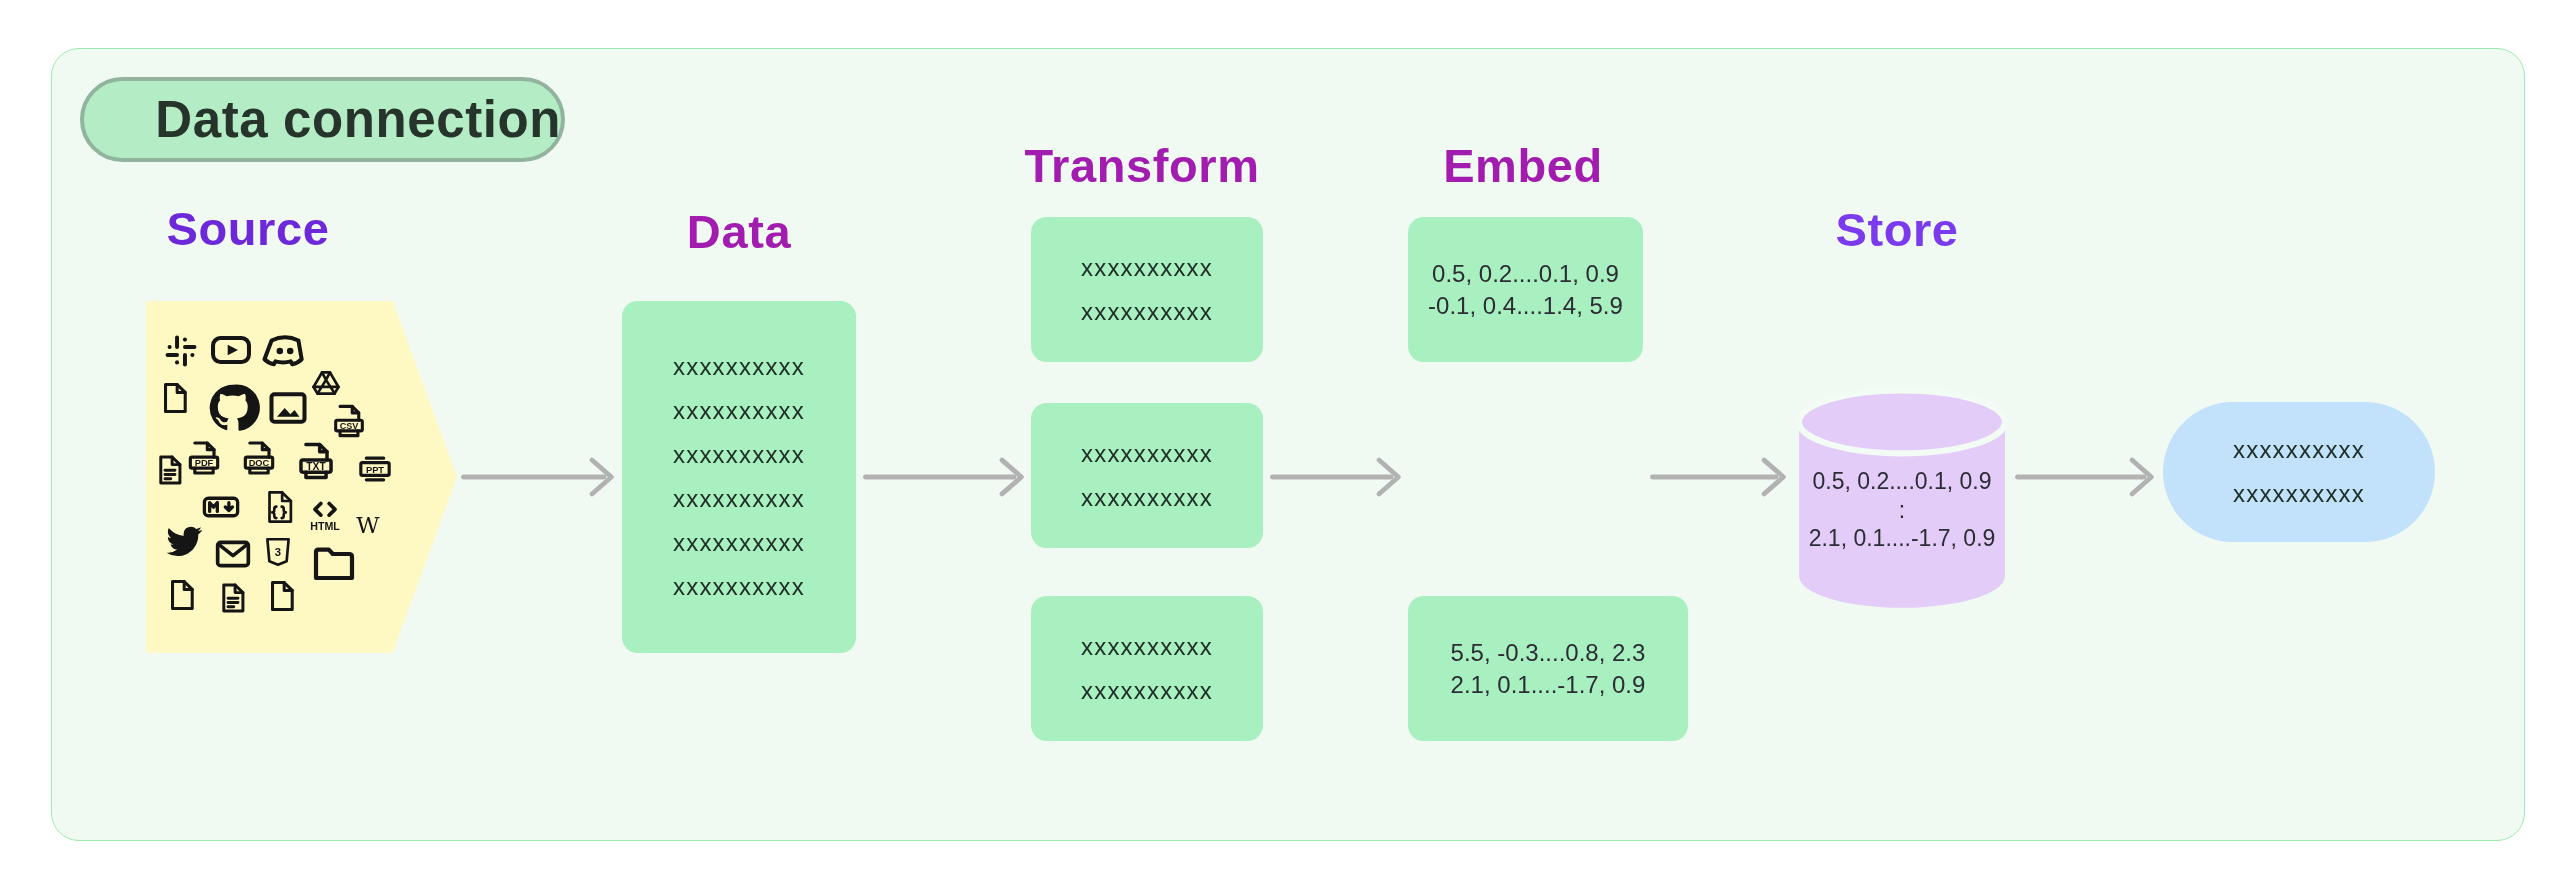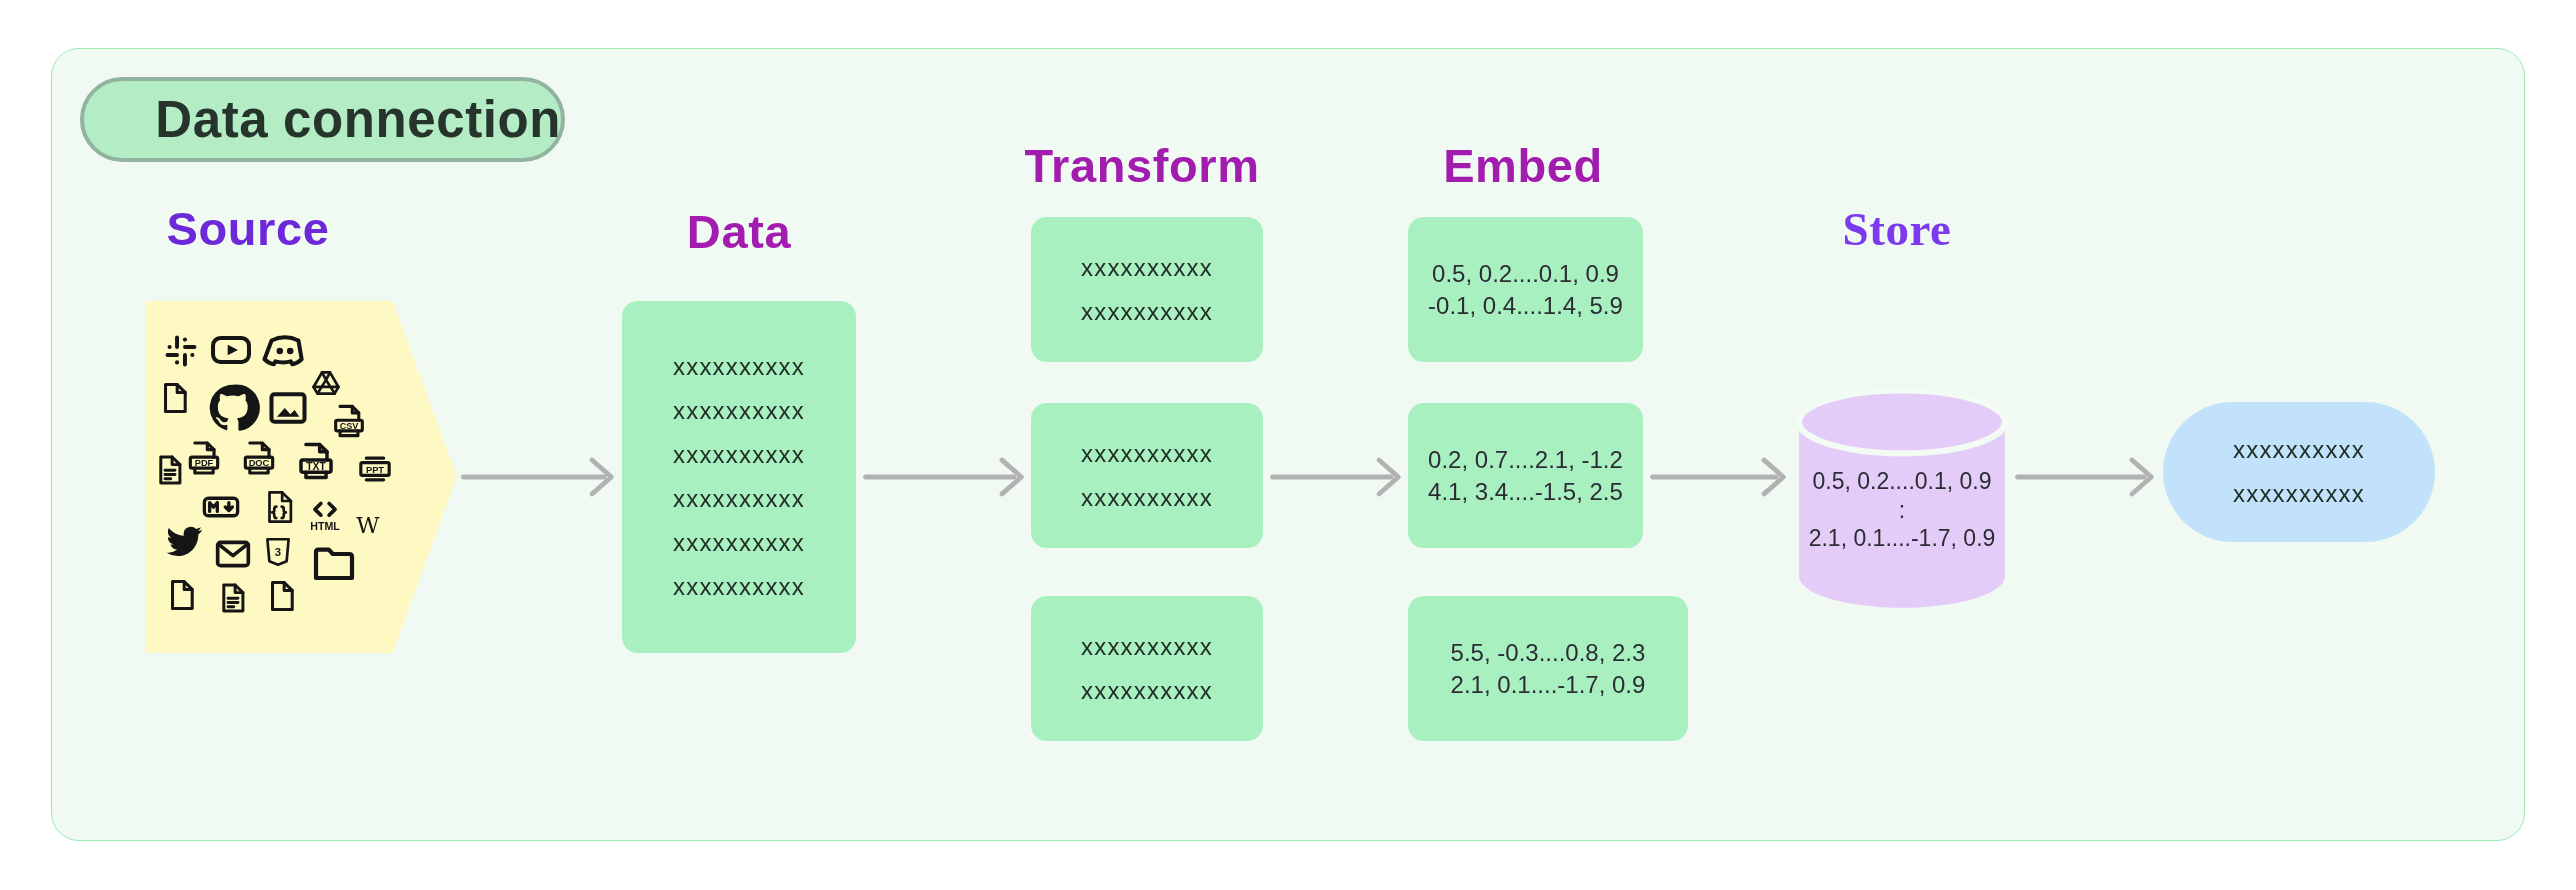--- a/index.html
+++ b/index.html
@@ -12,21 +12,21 @@
   .title-pill{position:absolute;left:28px;top:28.4px;width:485px;height:85px;
               background:#b4edc5;border:4.8px solid #92b49f;border-radius:47px;
               box-sizing:border-box;display:flex;align-items:center;justify-content:flex-end;
               font-size:51px;font-weight:700;color:#26342c;letter-spacing:0.6px;}
 
   
   .hdr{position:absolute;transform:translate(-50%,-50%);font-size:47px;font-weight:700;
        white-space:nowrap;letter-spacing:0.6px;}
   .hdr-blue{color:#6d28d9;}
   .hdr-green{color:#a21caf;}
-  .hdr-purple{color:#7b3aee;font-family:Liberation Serif, serif;}
+  .hdr-purple{color:#7b3aee;}
 
   
   .source-shape{position:absolute;left:94px;top:252px;width:311px;height:352px;
                 background:#fef9c3;
                 clip-path:polygon(0 0,79.3% 0,100% 50%,79.3% 100%,0 100%);}
   .icon{position:absolute;transform:translate(-50%,-50%);}
   .icon svg{display:block;width:100%;height:auto;stroke:#151515;fill:none;
             stroke-width:1.9;stroke-linecap:round;stroke-linejoin:round;}
   .icon svg .f{fill:#151515;stroke:none;}
   .icon svg .t{fill:#151515;stroke:none;font-weight:700;
@@ -264,24 +264,20 @@
     </div>
     <div class="gbox" style="left:979px;top:547px;width:232px;height:145px;">
       <div class="xline">xxxxxxxxxx</div>
       <div class="xline">xxxxxxxxxx</div>
     </div>
 
     <div class="gbox" style="left:1356px;top:168px;width:235px;height:145px;">
       <div class="numline">0.5, 0.2....0.1, 0.9</div>
       <div class="numline">-0.1, 0.4....1.4, 5.9</div>
     </div>
-    <div class="gbox" style="left:1356px;top:354px;width:235px;height:145px;">
-      <div class="numline">0.2, 0.7....2.1, -1.2</div>
-      <div class="numline">4.1, 3.4....-1.5, 2.5</div>
-    </div>
     <div class="gbox" style="left:1356px;top:547px;width:280px;height:145px;">
       <div class="numline">5.5, -0.3....0.8, 2.3</div>
       <div class="numline">2.1, 0.1....-1.7, 0.9</div>
     </div>
 
     <div class="cyl">
       <svg width="214" height="227" viewBox="0 0 353 375">
         <path d="M6.5 56 v255 a170 52 0 0 0 340 0 V56 Z" fill="#e3ccf7"></path>
         <ellipse cx="176.5" cy="56" rx="170" ry="52" fill="#e3ccf7" stroke="#f2fbf4" stroke-width="10"></ellipse>
       </svg>

